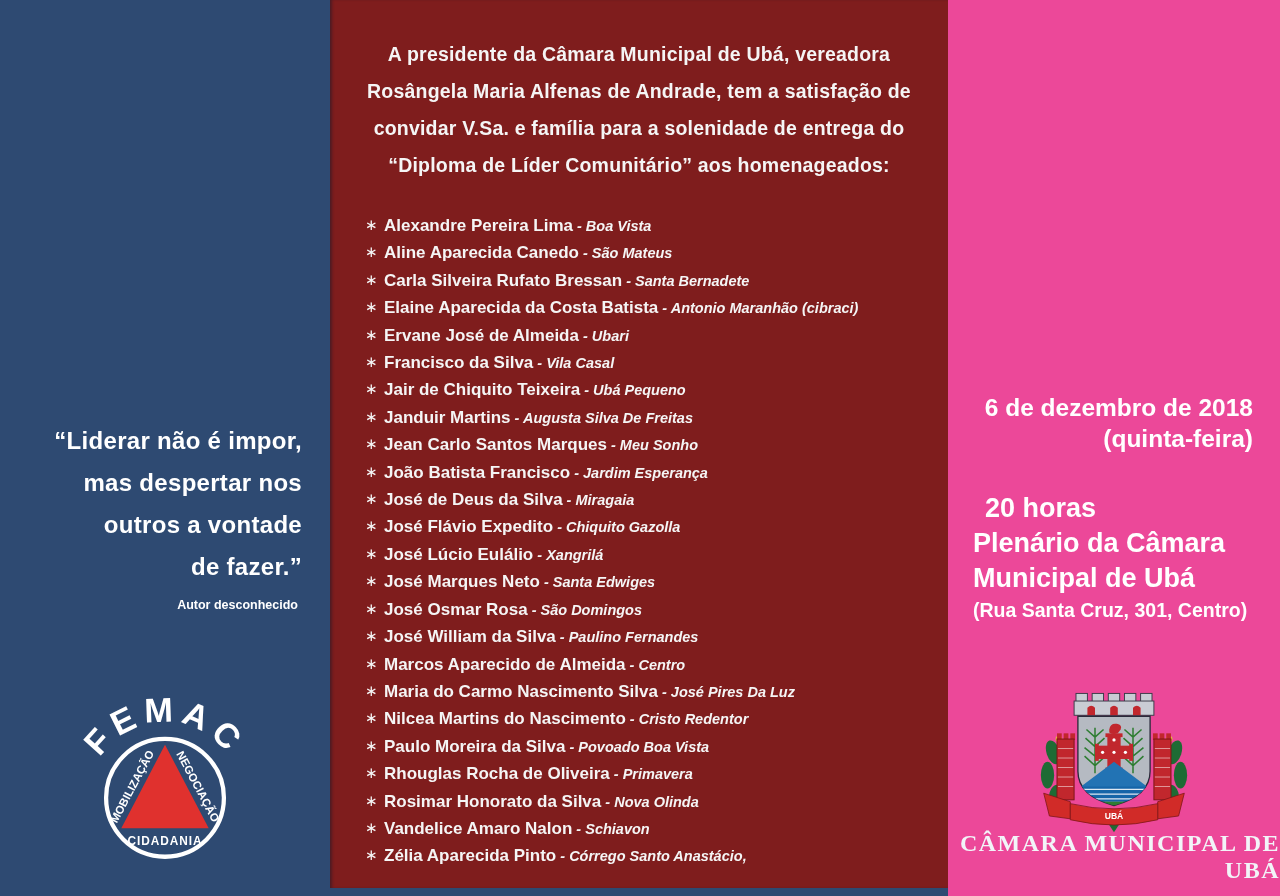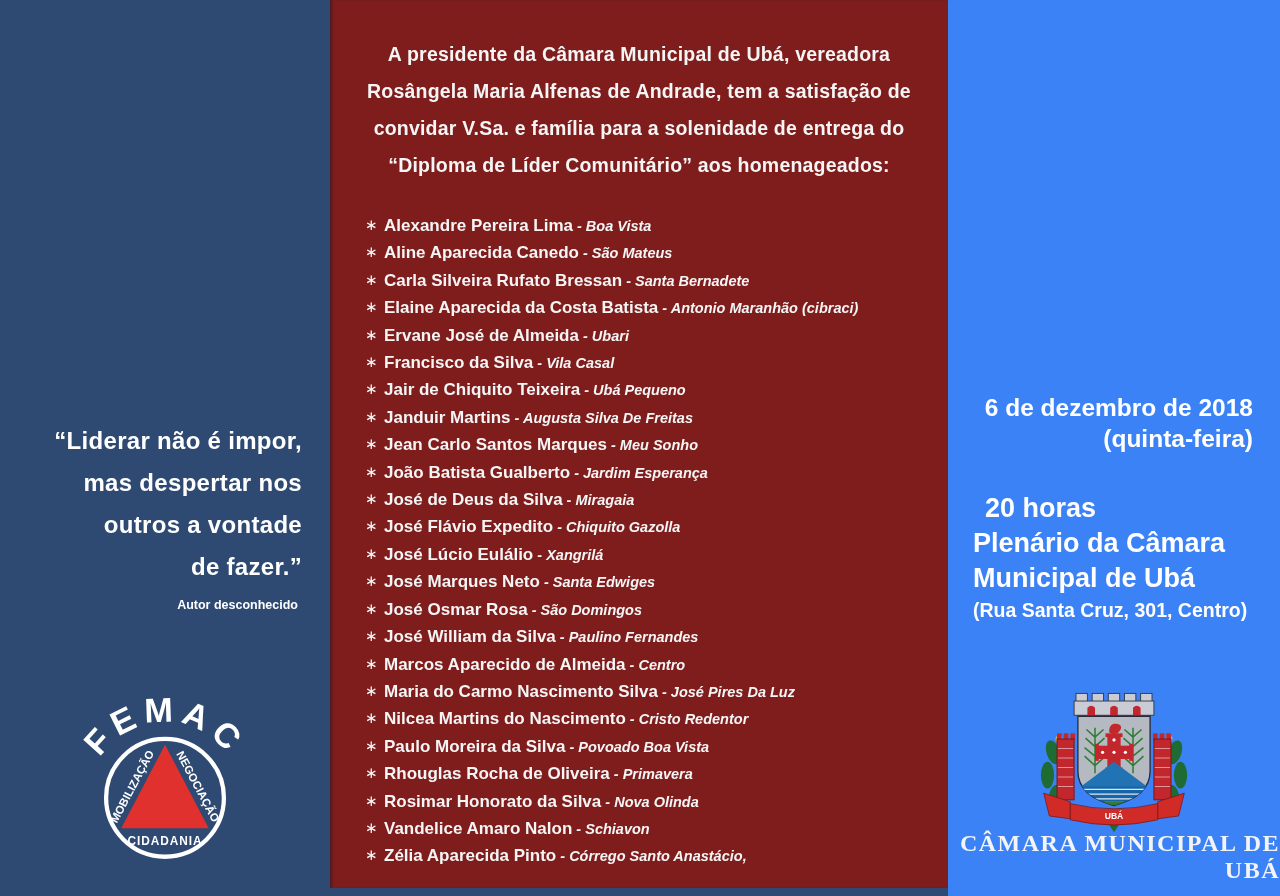--- a/index.html
+++ b/index.html
@@ -9,21 +9,21 @@
     background:#2e4a72;
     position:relative;
     overflow:hidden;
   }
   .canvas { position:absolute; inset:0; }
 
   
   .left-panel  { position:absolute; left:0;   top:0; width:287px;  height:896px; background:#2e4a72; }
   .center-panel{ position:absolute; left:330px; top:0; width:618px; height:888px; background:#7f1d1d;
                  box-shadow: inset 3px 0 3px -1px rgba(15,25,45,.45); }
-  .right-panel { position:absolute; left:948px; top:0; width:332px; height:896px; background:#3b82f6; }
+  .right-panel { position:absolute; left:948px; top:0; width:332px; height:896px; background:#ec4899; }
 
   
   .quote { position:absolute; left:16px; top:420px; width:286px; text-align:right; color:#ffffff; }
   .quote-line { font-size:24px; font-weight:bold; line-height:42px; letter-spacing:.3px; }
   .attribution { font-size:12.5px; font-weight:bold; margin-top:10px; padding-right:4px; }
 
   .femac-svg { position:absolute; left:70px; top:676px; }
   .femac-svg text { font-family:"Liberation Sans", sans-serif; fill:#ffffff; font-weight:bold; }
 
   
@@ -126,21 +126,21 @@
 
       <div class="row">
         <span class="bullet">∗</span><span class="hname">Janduir Martins</span><span class="hplace"> - Augusta Silva De Freitas</span>
       </div>
 
       <div class="row">
         <span class="bullet">∗</span><span class="hname">Jean Carlo Santos Marques</span><span class="hplace"> - Meu Sonho</span>
       </div>
 
       <div class="row">
-        <span class="bullet">∗</span><span class="hname">João Batista Gualberto</span><span class="hplace"> - Jardim Esperança</span>
+        <span class="bullet">∗</span><span class="hname">João Batista Francisco</span><span class="hplace"> - Jardim Esperança</span>
       </div>
 
       <div class="row">
         <span class="bullet">∗</span><span class="hname">José de Deus da Silva</span><span class="hplace"> - Miragaia</span>
       </div>
 
       <div class="row">
         <span class="bullet">∗</span><span class="hname">José Flávio Expedito</span><span class="hplace"> - Chiquito Gazolla</span>
       </div>
 

